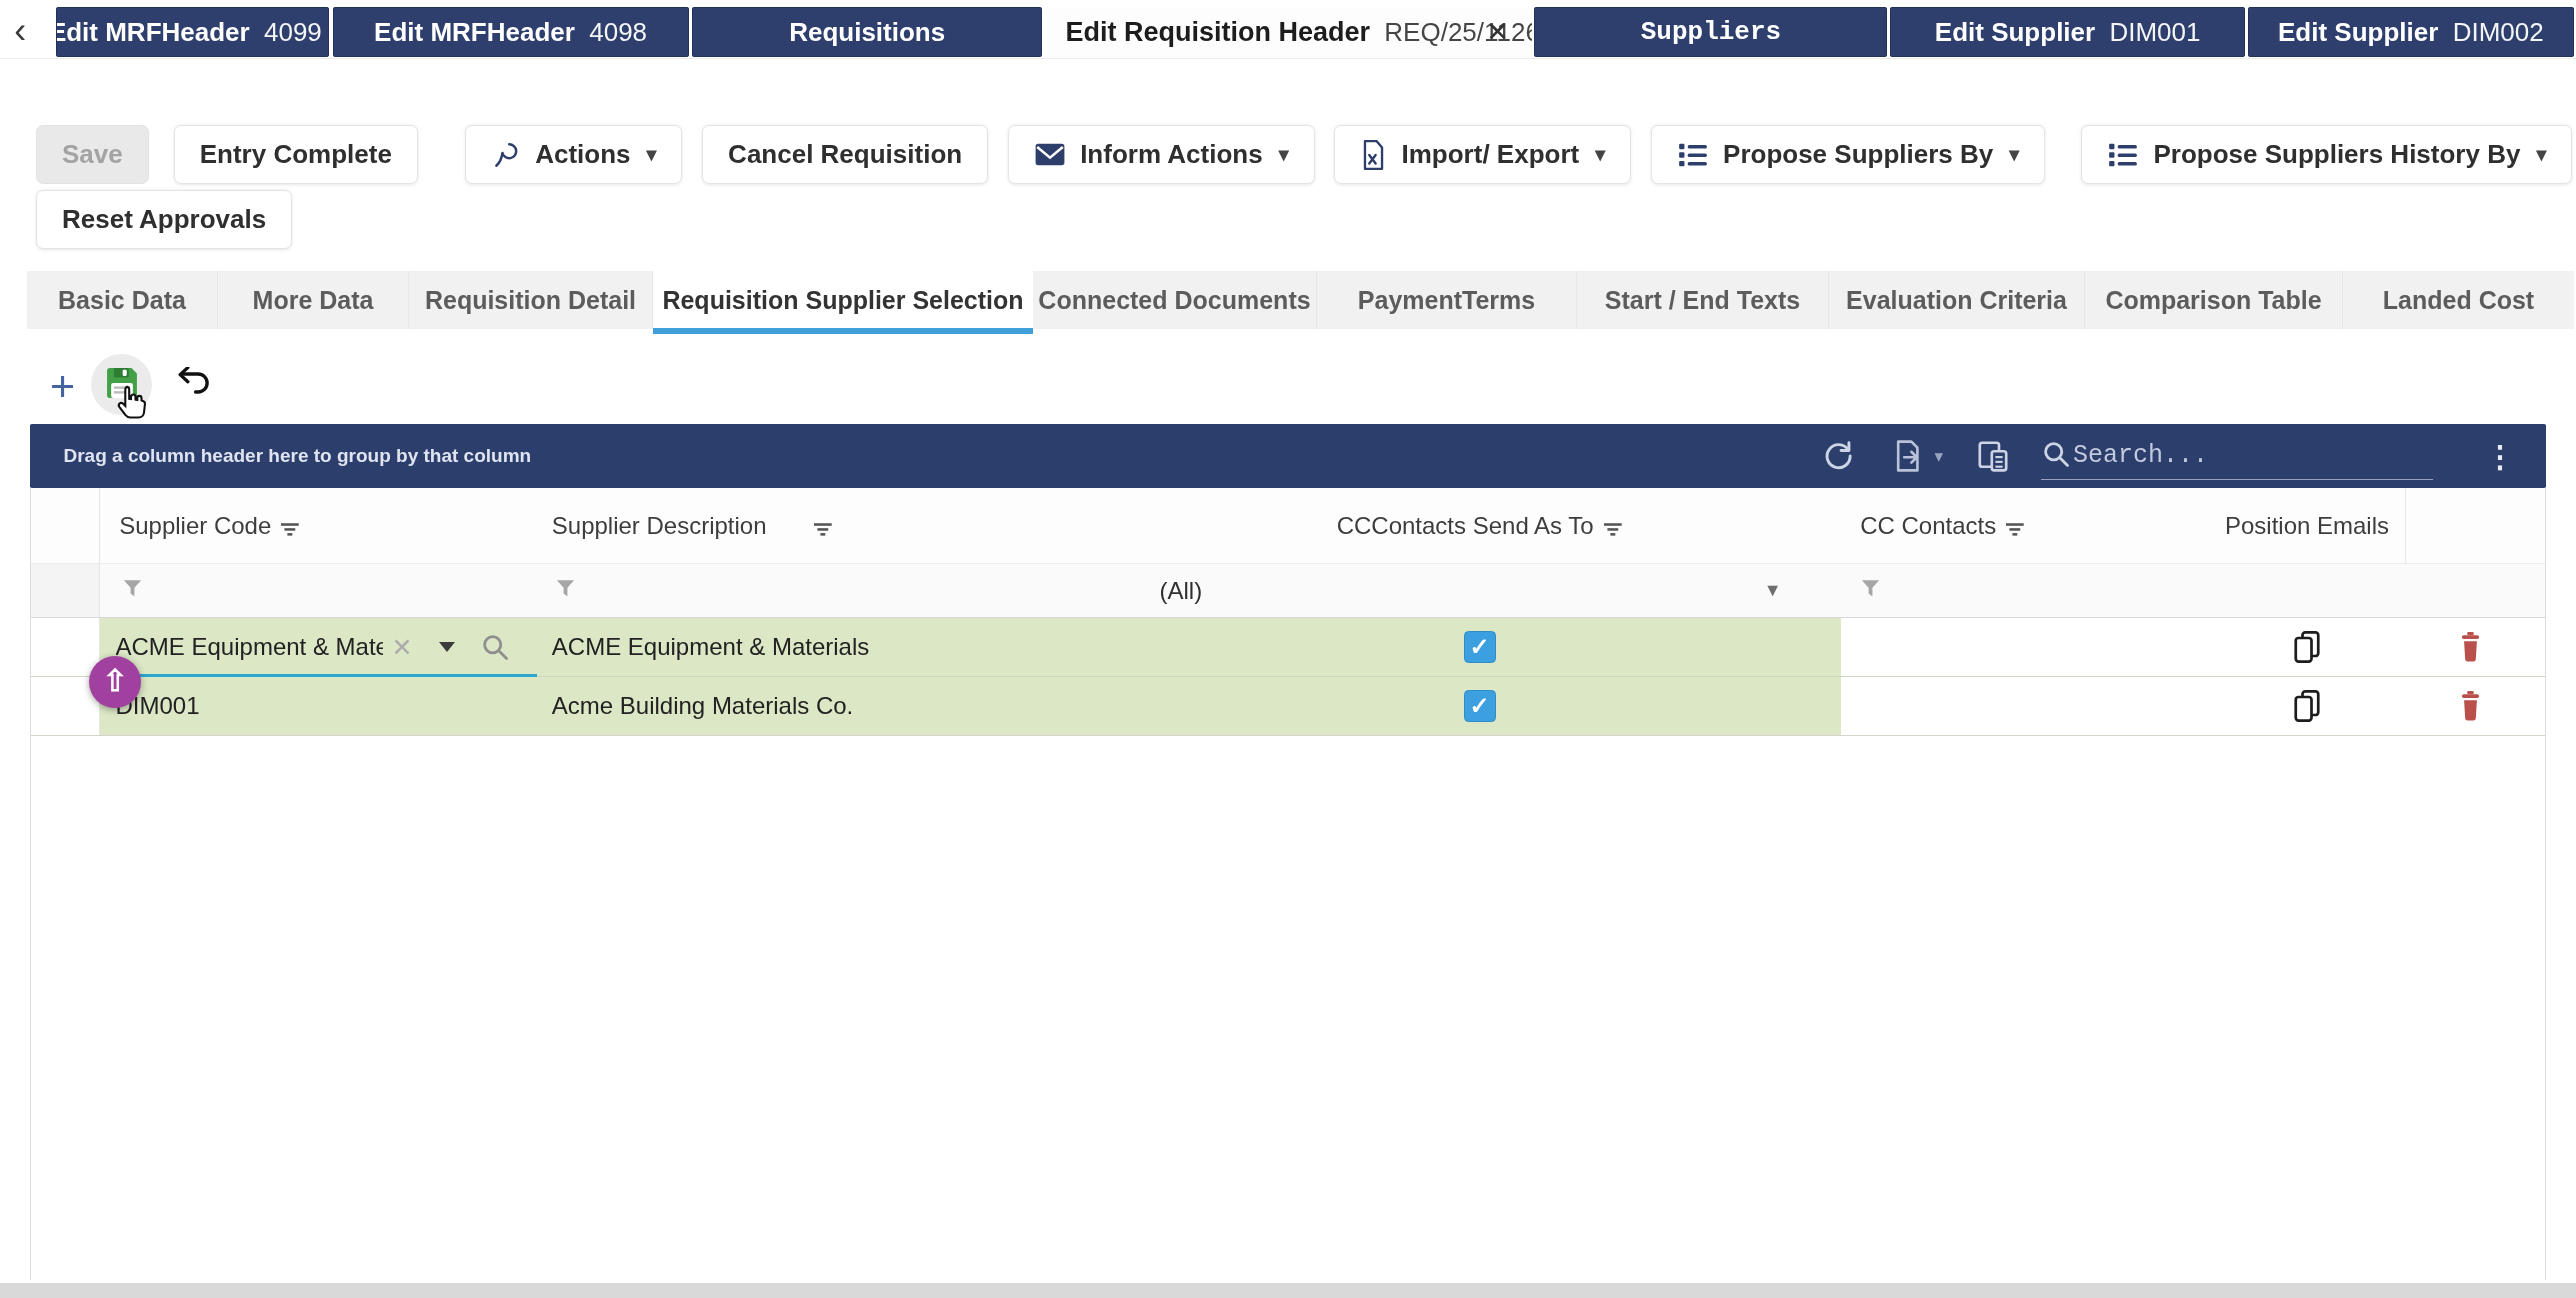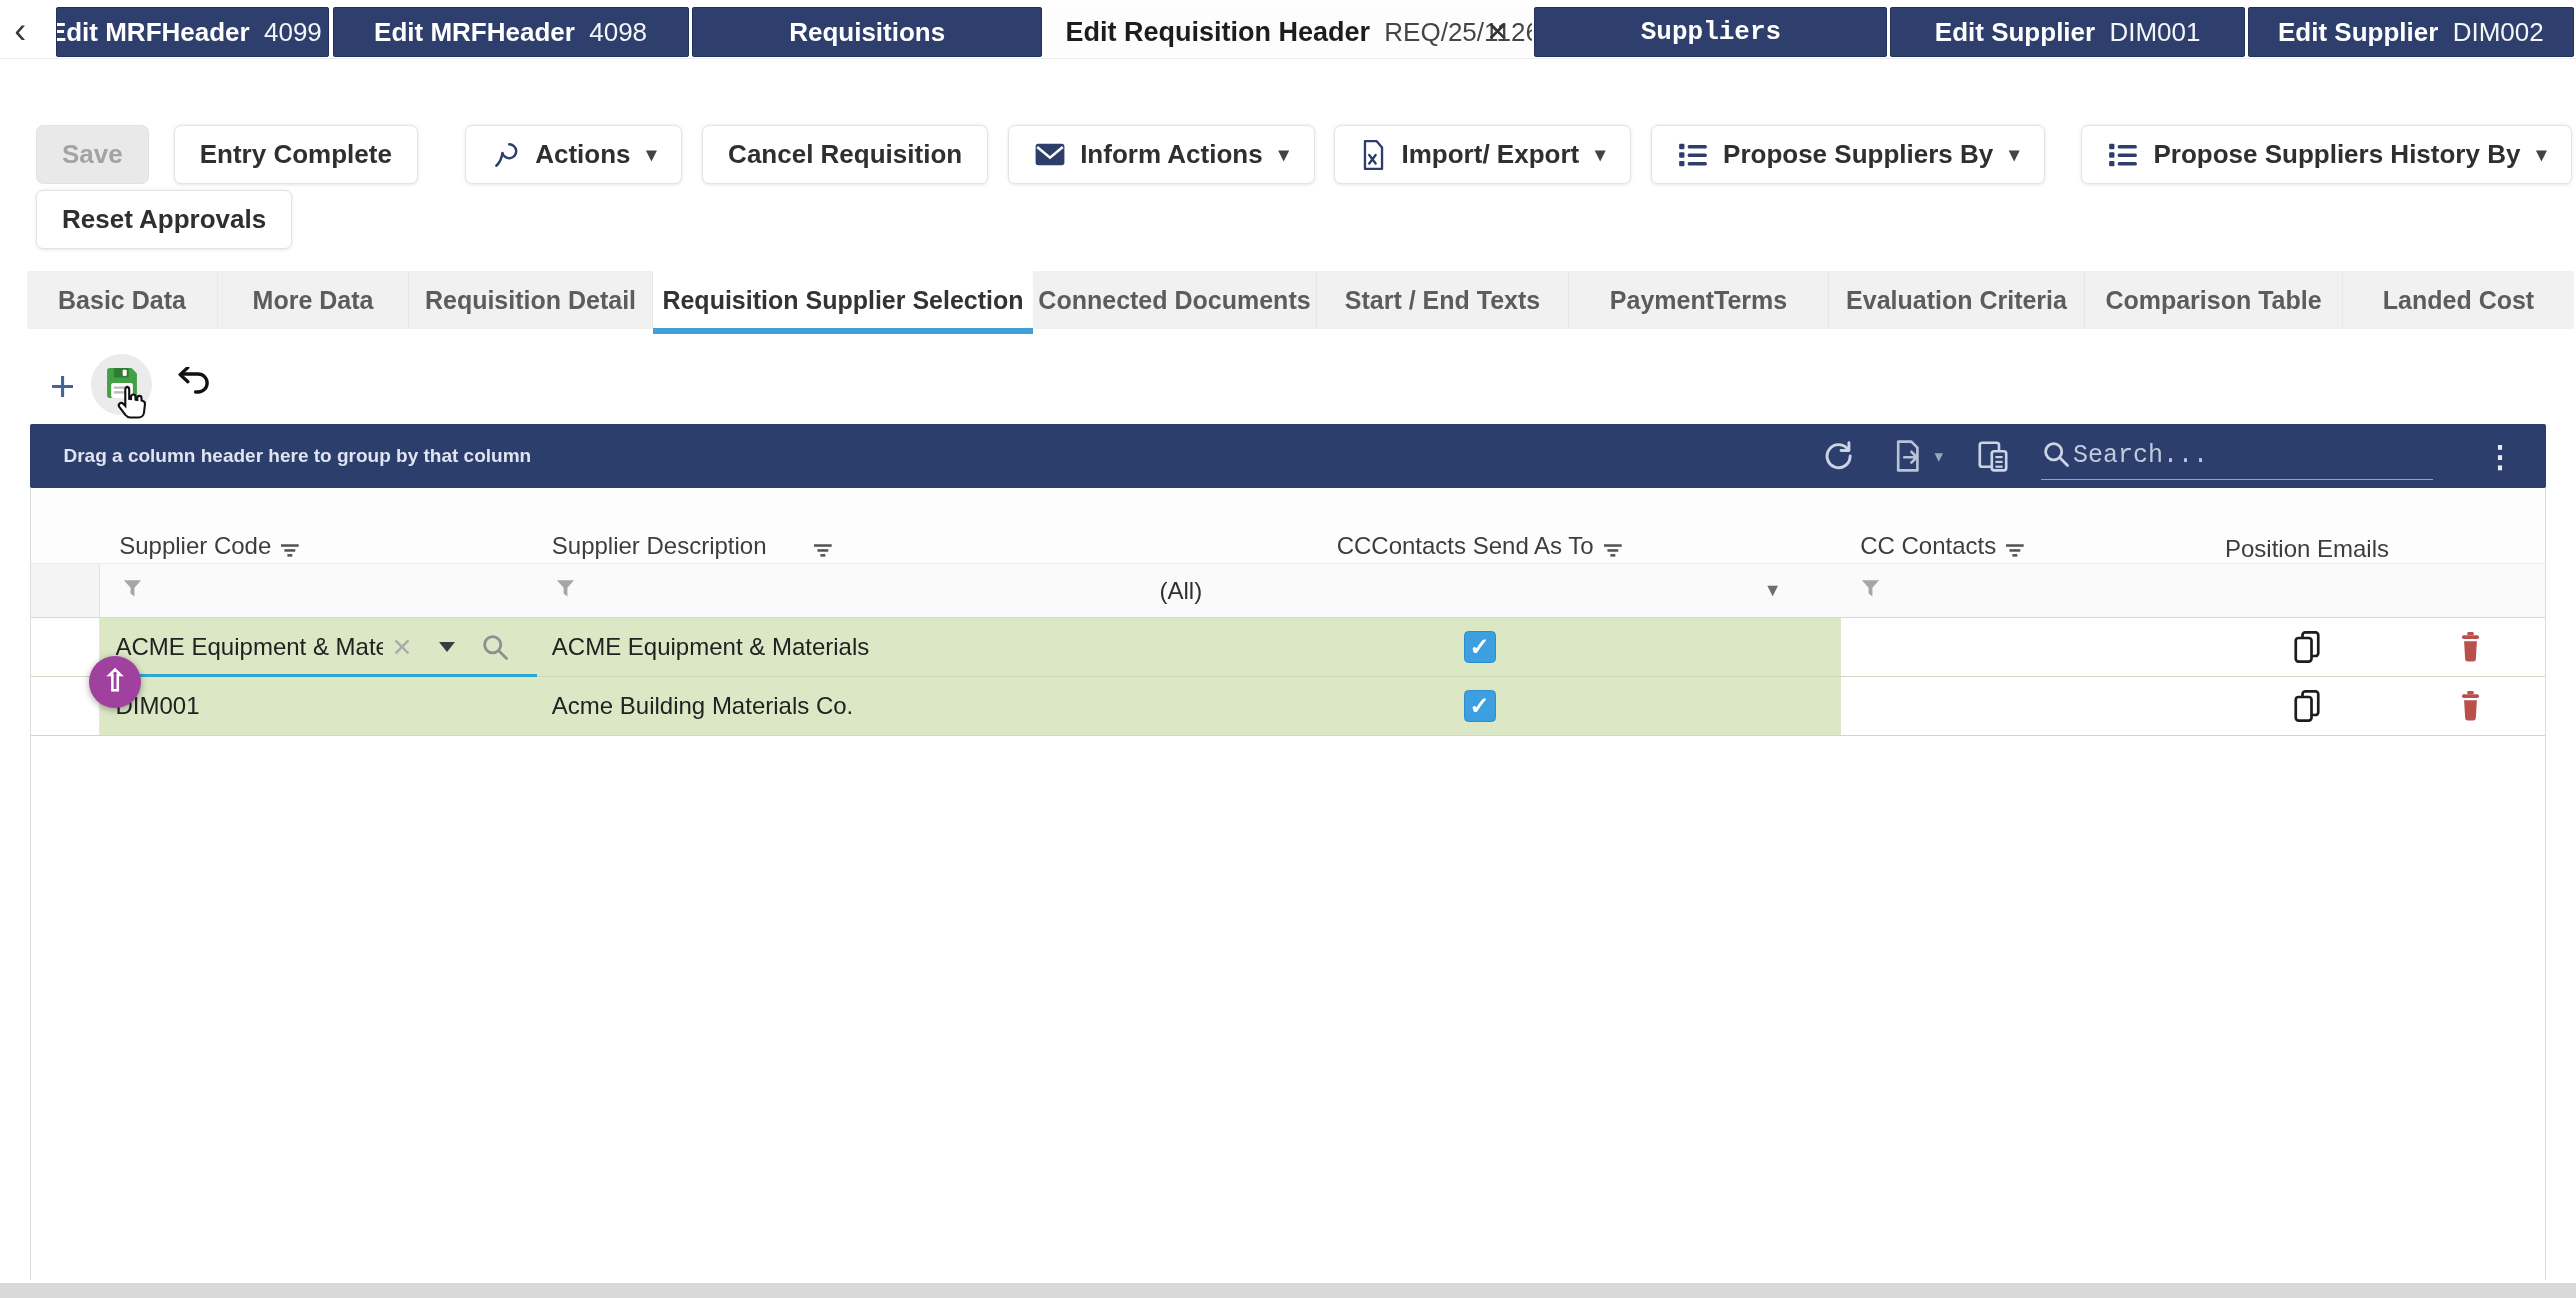--- a/index.html
+++ b/index.html
@@ -65,21 +65,21 @@
   .searchbox input { background:transparent; border:none; outline:none; color:#e7ebf5; font-size:25px;
     font-family:Liberation Mono, monospace; width:322px; margin-left:2px; }
   .searchbox input::placeholder { color:#c3cadd; }
   .kebab { color:#e8ebf4; font-size:30px; font-weight:700; margin-left:52px; margin-right:9px; cursor:pointer; letter-spacing:0; }
 
   .tablewrap { border-left:0.9px solid #dcdcdc; border-right:0.9px solid #dcdcdc; background:#fff; }
   .trowflex { display:flex; align-items:stretch; }
   .c-handle { width:69px; } .c-code { width:438px; } .c-desc { width:581px; }
   .c-ccsend { width:722px; } .c-cc { width:369px; } .c-pos { width:195px; } .c-del { width:132px; }
 
-  .thead { height:75px; background:#fdfdfd;align-items:flex-end; }
+  .thead { height:75px; background:#fdfdfd; }
   .thead .cell { display:flex; align-items:center; font-size:24px; font-weight:500; color:#3d3d3d; }
   .thead .c-handle { border-right:0.9px solid #e4e4e4; }
   .thead .c-code, .thead .c-cc { padding-left:19.7px; }
   .thead .c-desc { padding-left:14.3px;gap:37px; }
   .thead .c-ccsend, .thead .c-pos { justify-content:center; }
   .thead .c-pos { text-align:center; line-height:1.15; }
   .thead .c-del { border-left:0.9px solid #e4e4e4; }
   .hfilter { margin-left:9px; margin-top:5.4px; }
 
   .tfilter { height:55px; background:#fafafa; border-top:0.9px solid #ececec; border-bottom:0.9px solid #d8d8d8; }
@@ -249,25 +249,25 @@
       </div>
     <div class="ptab" style="width:244px">
         <span>Requisition Detail</span>
       </div>
     <div class="ptab active" style="width:380px">
         <span>Requisition Supplier Selection</span>
       </div>
     <div class="ptab" style="width:284px">
         <span>Connected Documents</span>
       </div>
+    <div class="ptab" style="width:260px">
+        <span>PaymentTerms</span>
+      </div>
     <div class="ptab" style="width:252px">
         <span>Start / End Texts</span>
-      </div>
-    <div class="ptab" style="width:260px">
-        <span>PaymentTerms</span>
       </div>
     <div class="ptab" style="width:256px">
         <span>Evaluation Criteria</span>
       </div>
     <div class="ptab" style="width:258px">
         <span>Comparison Table</span>
       </div>
     <div class="ptab" style="width:231px;border-right:none">
         <span>Landed Cost</span>
       </div>

